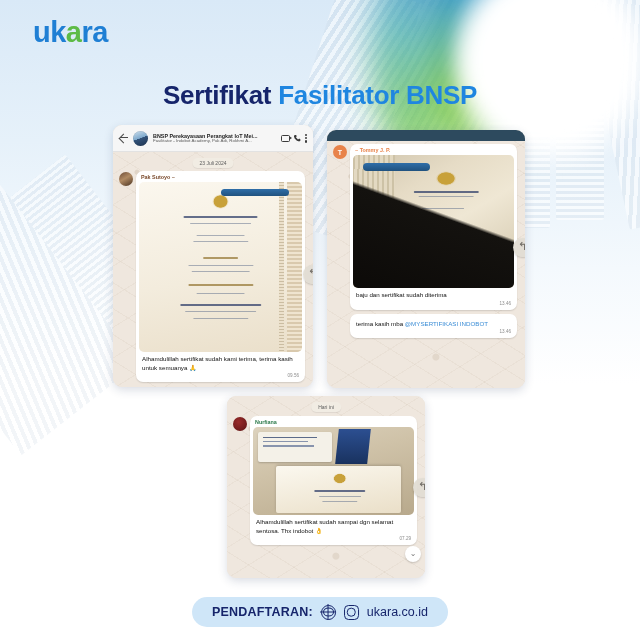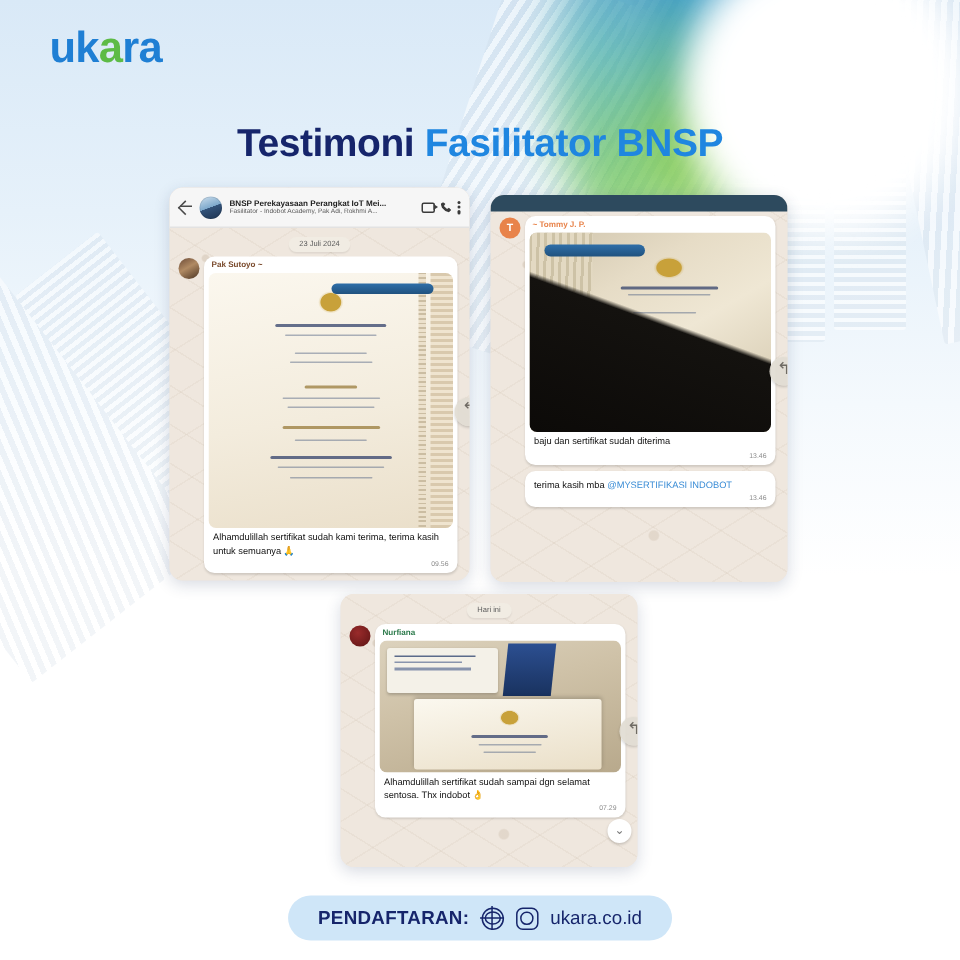--- a/index.html
+++ b/index.html
@@ -272,21 +272,21 @@
   <div class="swoosh2"></div>
   <div class="swoosh-mask"></div>
 
   <div class="arc"></div>
   <div class="arc-white"></div>
 </div>
 
 <div id="logo"><span>uk</span><span class="g">a</span><span>ra</span></div>
 
 <div id="headline">
-  <span class="dark">Testimoni</span>
+  <span class="dark">Sertifikat</span>
   <span class="blue">Fasilitator BNSP</span>
 </div>
 
 <div class="card" id="card1">
   <div class="wa-bg"></div>
 
   <div class="wa-header">
     <div class="hdr-back"></div>
     <div class="hdr-avatar"></div>
     <div class="hdr-txt">

